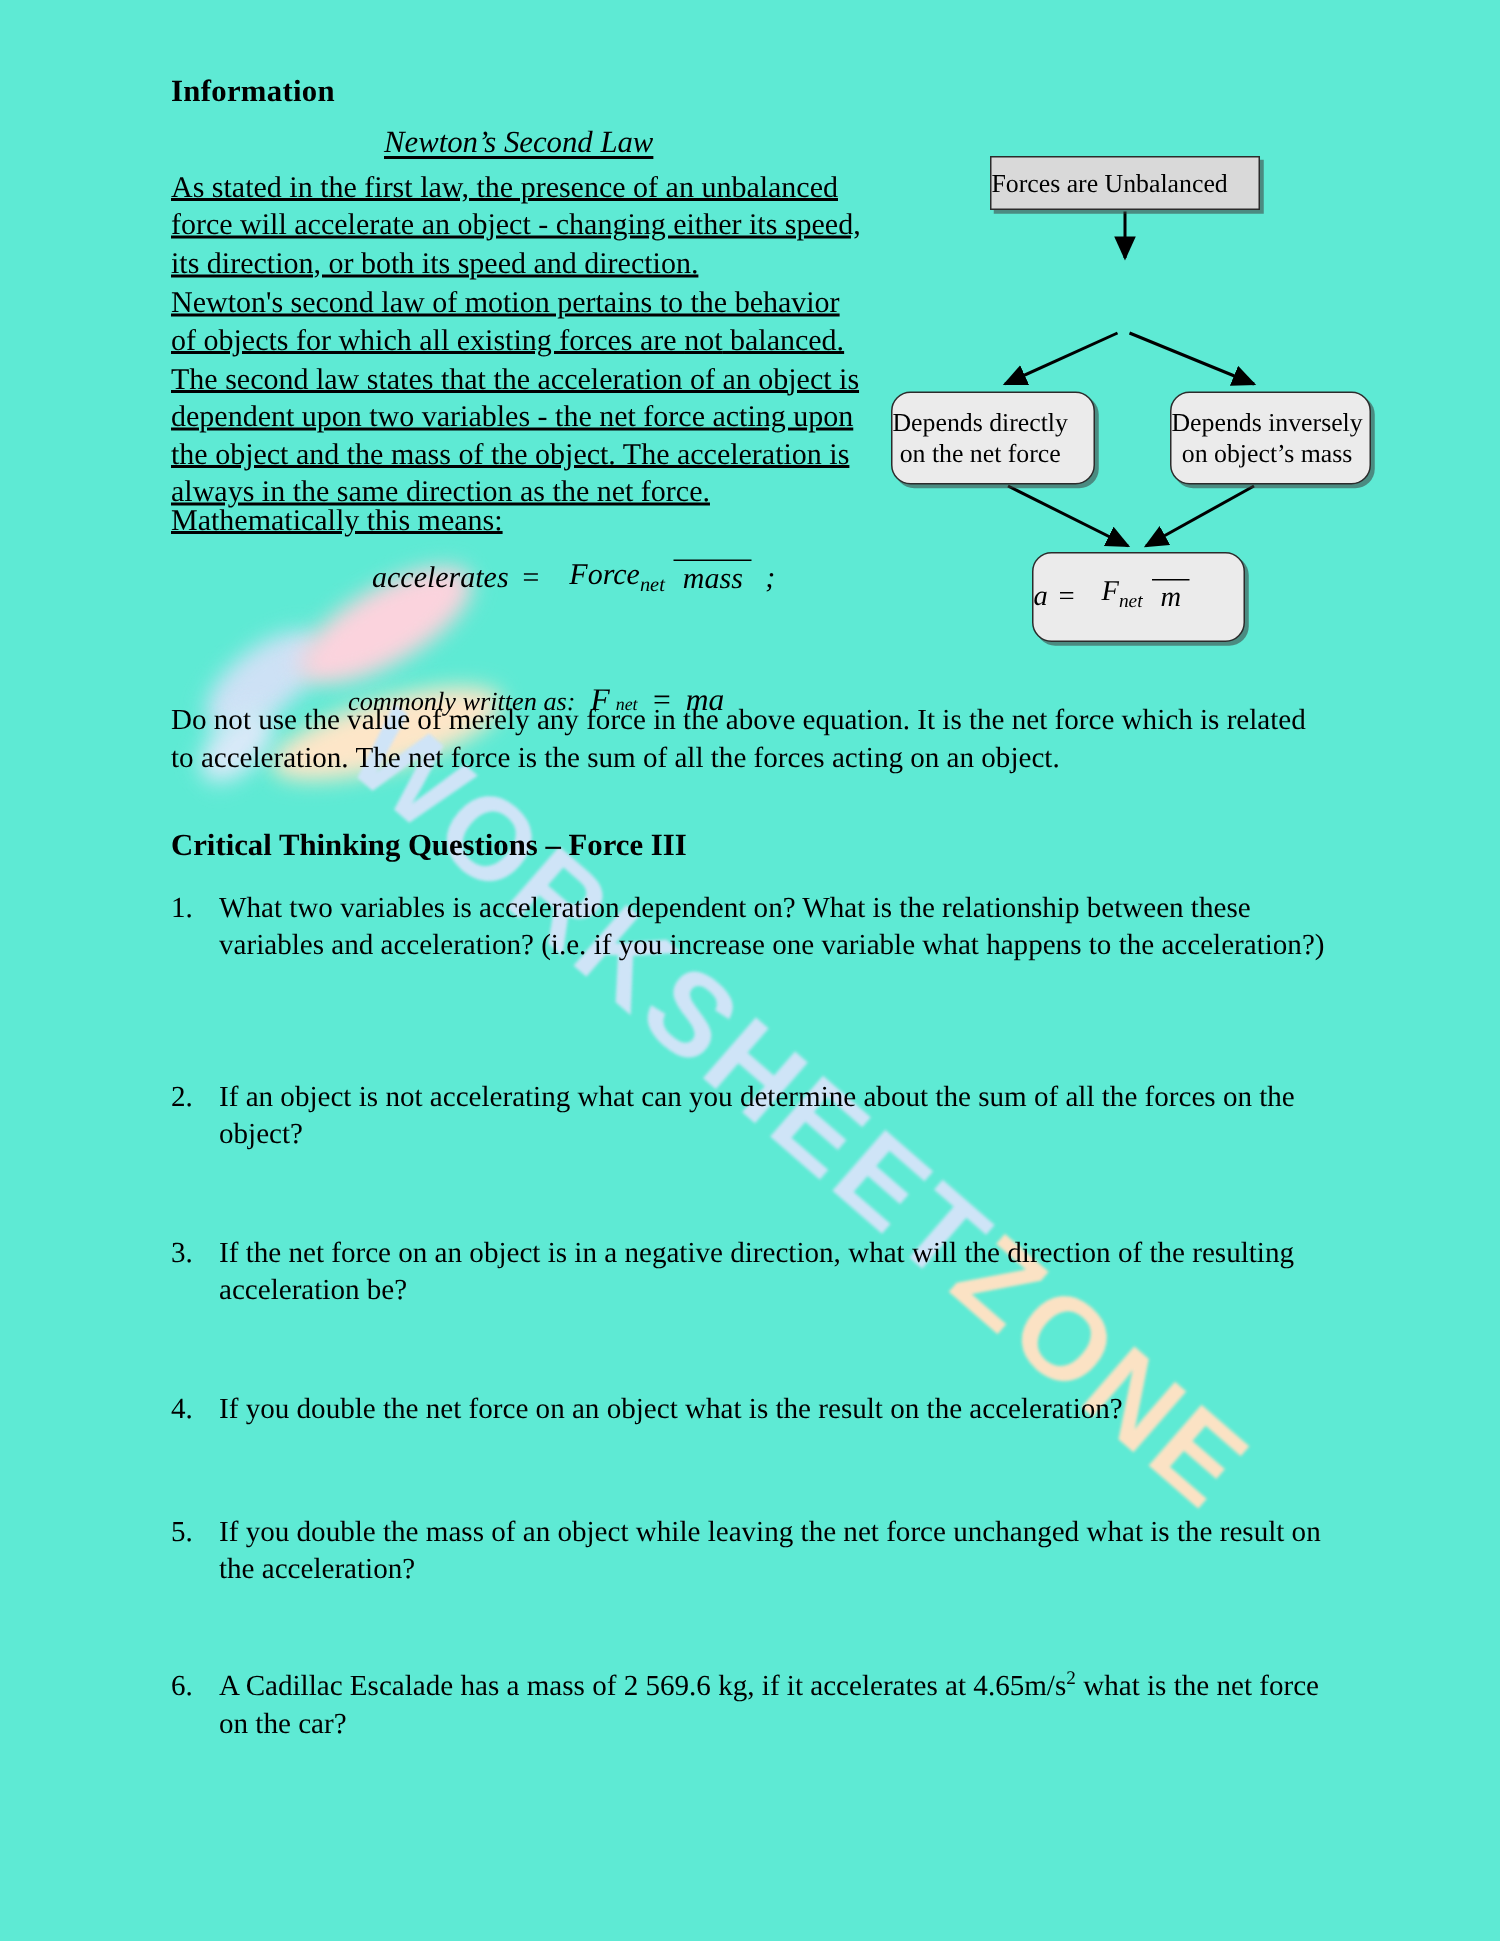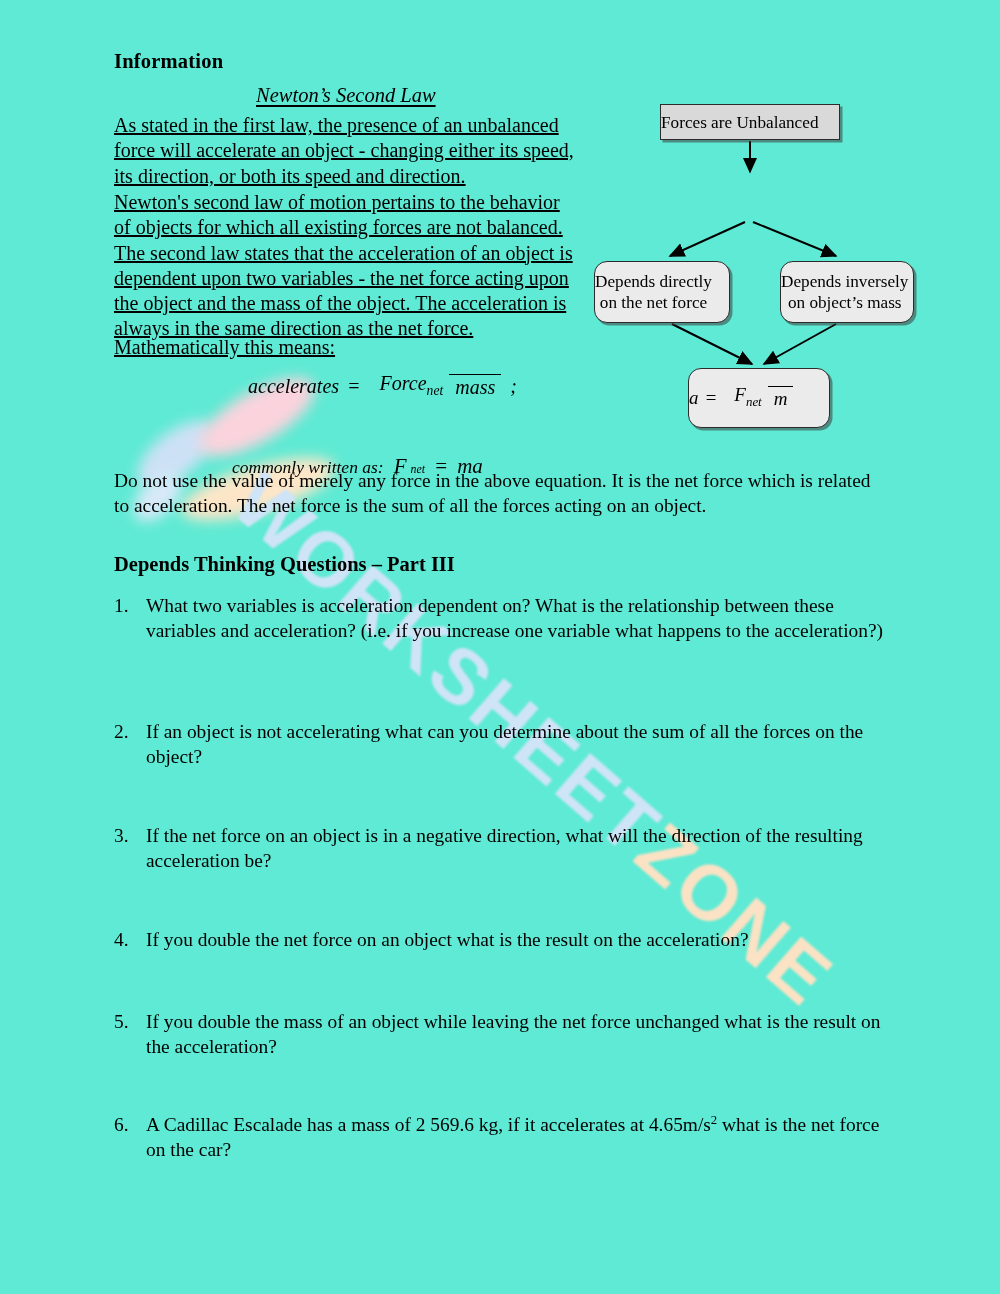--- a/index.html
+++ b/index.html
@@ -167,21 +167,21 @@
     <div class="eq-common">
       <span>commonly written as:</span>
       <span class="big" style="margin-left:6px">F</span>
         <span class="sub">net</span>
       <span class="big" style="margin:0 5px">=</span>
       <span class="big">ma</span>
     </div>
 
     <div class="wide-para">Do not use the value of merely any force in the above equation. It is the net force which is related to acceleration. The net force is the sum of all the forces acting on an object.</div>
 
-    <div class="h-ctq">Depends Thinking Questions – Part III</div>
+    <div class="h-ctq">Critical Thinking Questions – Force III</div>
 
     <div class="q" style="top:593px">
       <span class="num-col">1.</span>
       <span class="body-col">What two variables is acceleration dependent on?  What is the relationship between these variables and acceleration? (i.e. if you increase one variable what happens to the acceleration?)</span>
     </div>
 
     <div class="q" style="top:719px">
       <span class="num-col">2.</span>
       <span class="body-col">If an object is not accelerating what can you determine about the sum of all the forces on the object?</span>
     </div>

